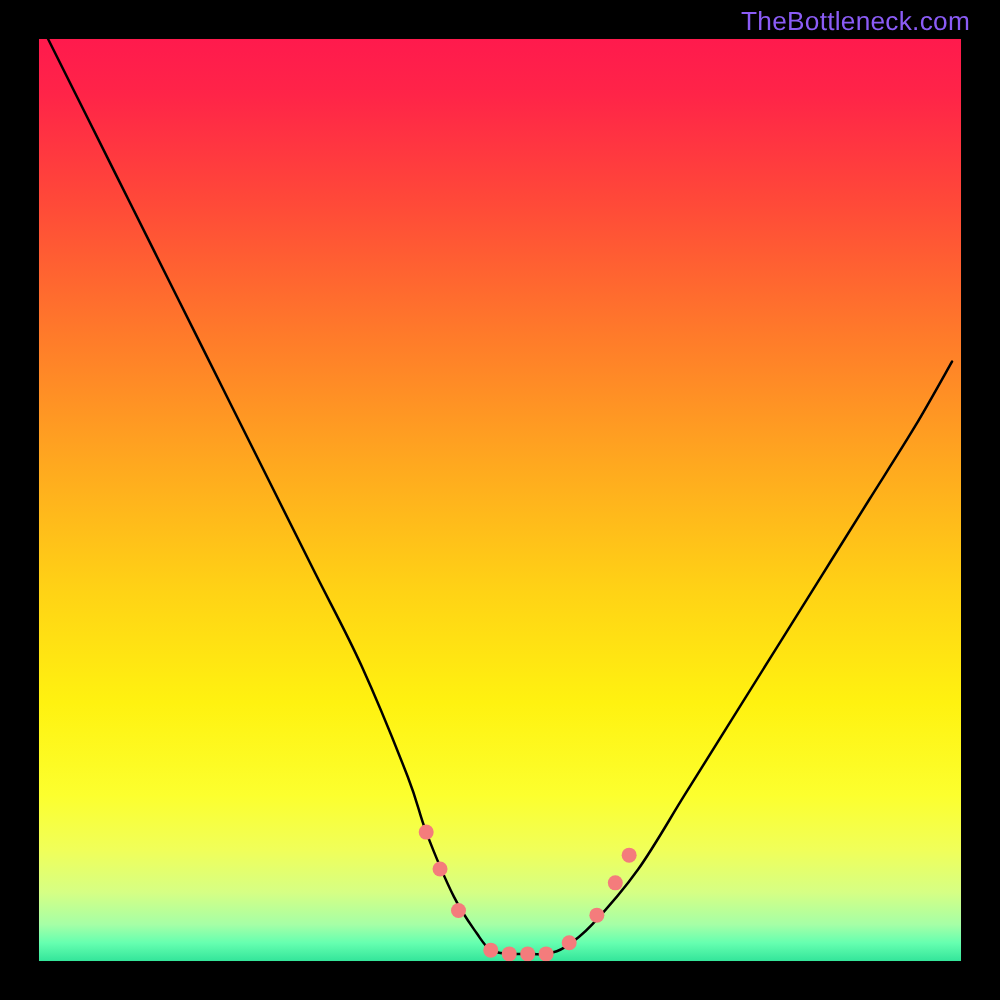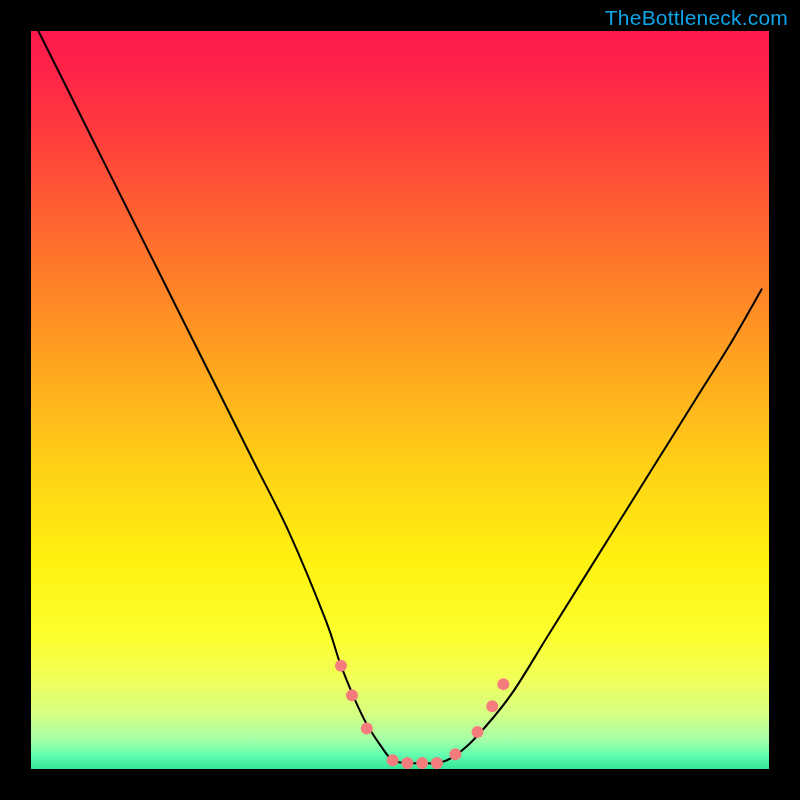--- a/index.html
+++ b/index.html
@@ -33,22 +33,22 @@
   }
   .curve-svg {
     position: absolute;
     inset: 0;
     width: 100%;
     height: 100%;
   }
   .watermark {
     position: absolute;
     top: 6px;
-    right: 12px;
-    color: #0ea5e9;
+    right: 24px;
+    color: #8b5cf6;
     font-size: 21px;
     font-weight: 400;
     letter-spacing: 0.2px;
   }
 </style>
 </head>
 <body>
 
 <div class="frame">
   <div class="watermark">TheBottleneck.com</div>

